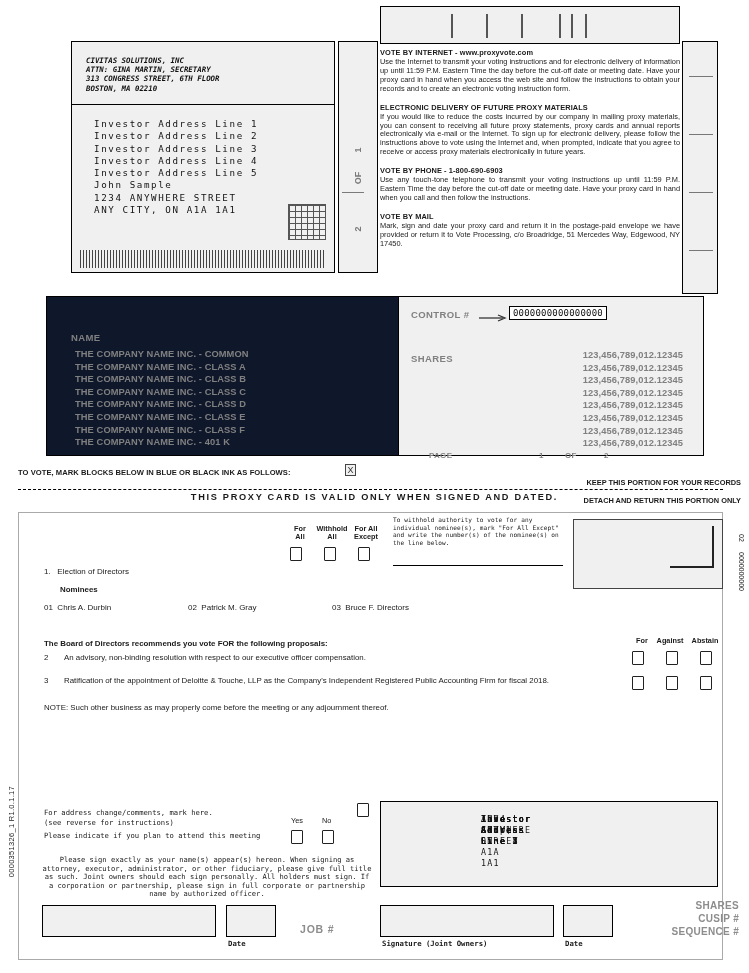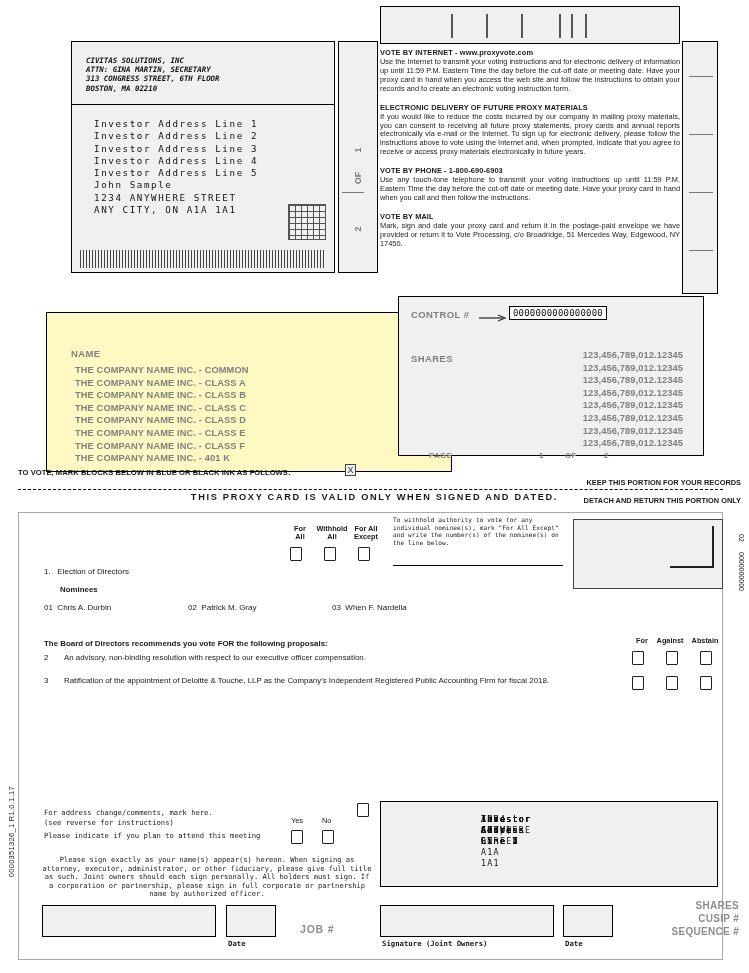--- a/index.html
+++ b/index.html
@@ -40,21 +40,21 @@
   #barcode-head .bar{position:absolute;top:7px;width:1.5px;height:24px;background:#555;}
 
   
   #instr{left:380px;top:48px;width:300px;height:245px;background:#fff;}
   #instr h4{margin:0 0 1px 0;font-size:7.4px;font-weight:bold;letter-spacing:.1px;}
   #instr p{margin:0 0 9px 0;font-size:7.4px;line-height:8.9px;text-align:justify;}
   #right-edge-box{left:682px;top:41px;width:36px;height:253px;border:1px solid #000;background:#f0f0f0;}
   #right-edge-box i{position:absolute;right:4px;width:24px;height:0;border-top:1px solid #777;}
 
   
-  #name-panel{left:46px;top:296px;width:406px;height:160px;border:1px solid #000;background:#fef9c3;margin-top:16px;}
+  #name-panel{left:46px;top:296px;width:406px;height:160px;border:1px solid #000;background:#0f172a;}
   #name-hdr{position:absolute;left:24px;top:35px;font-size:9.5px;font-weight:bold;color:#808080;letter-spacing:.4px;}
   #name-list{position:absolute;left:28px;top:51px;font-size:9.3px;font-weight:bold;color:#808080;line-height:12.6px;letter-spacing:.1px;}
 
   #ctrl-panel{left:398px;top:296px;width:306px;height:160px;border:1px solid #000;background:#f0f0f0;}
   #ctrl-lbl{position:absolute;left:12px;top:12px;font-size:9.5px;font-weight:bold;color:#808080;letter-spacing:.4px;}
   #ctrl-arrow{position:absolute;left:80px;top:17px;width:28px;height:8px;}
   #ctrl-num{position:absolute;left:110px;top:9px;border:1px solid #000;background:#fff;
      font-size:9px;padding:1px 3px;letter-spacing:.2px;color:#111;}
   #shares-lbl{position:absolute;left:12px;top:56px;font-size:9.5px;font-weight:bold;color:#808080;letter-spacing:.4px;}
   #shares-list{position:absolute;right:20px;top:52px;text-align:right;font-size:9.3px;font-weight:bold;
@@ -285,32 +285,33 @@
   <div class="nominee" id="nom-1">
     <span>01</span>&nbsp;
     <span>Chris A. Durbin</span>
   </div>
   <div class="nominee" id="nom-2">
     <span>02</span>&nbsp;
     <span>Patrick M. Gray</span>
   </div>
   <div class="nominee" id="nom-3">
     <span>03</span>&nbsp;
-    <span>When F. Nardella</span>
+    <span>Bruce F. Directors</span>
   </div>
 
   <div class="abs" id="rec2">The Board of Directors recommends you vote FOR the following proposals:</div>
   <div class="prop" id="p2">
     <span class="pnum">2</span>
     <span class="ptxt">An advisory, non-binding resolution with respect to our executive officer compensation.</span>
   </div>
   <div class="prop" id="p3">
     <span class="pnum">3</span>
     <span class="ptxt">Ratification of the appointment of Deloitte &amp; Touche, LLP as the Company's Independent Registered Public Accounting Firm for fiscal 2018.</span>
   </div>
+  <div class="abs" id="note">NOTE: Such other business as may properly come before the meeting or any adjournment thereof.</div>
 
   <div class="fhdr" id="fh1">For</div>
   <div class="fhdr" id="fh2">Against</div>
   <div class="fhdr" id="fh3">Abstain</div>
   <div class="vbox" id="fb1"></div>
   <div class="vbox" id="fb2"></div>
   <div class="vbox" id="fb3"></div>
   <div class="vbox" id="fb4"></div>
   <div class="vbox" id="fb5"></div>
   <div class="vbox" id="fb6"></div>

